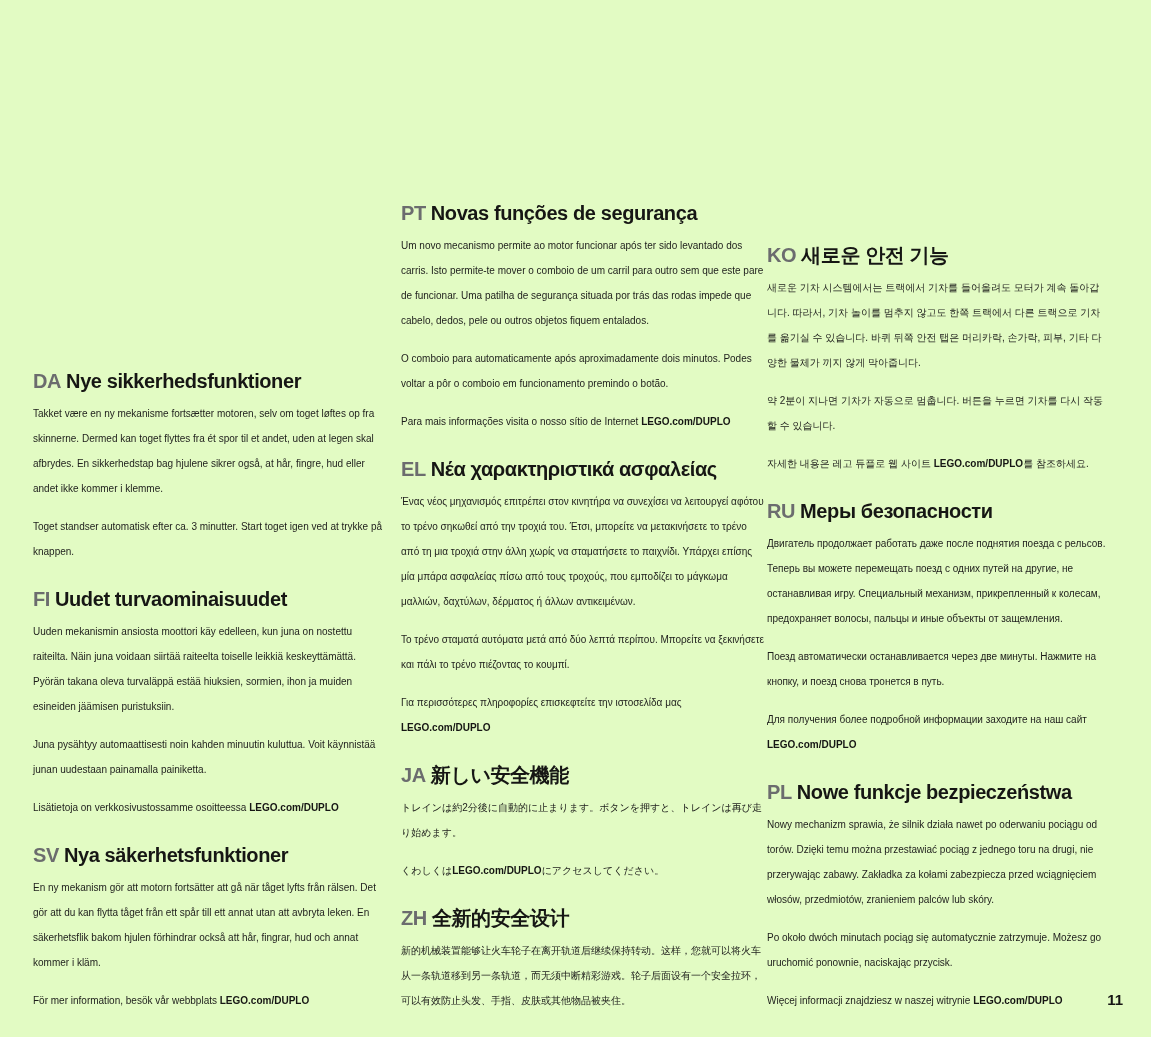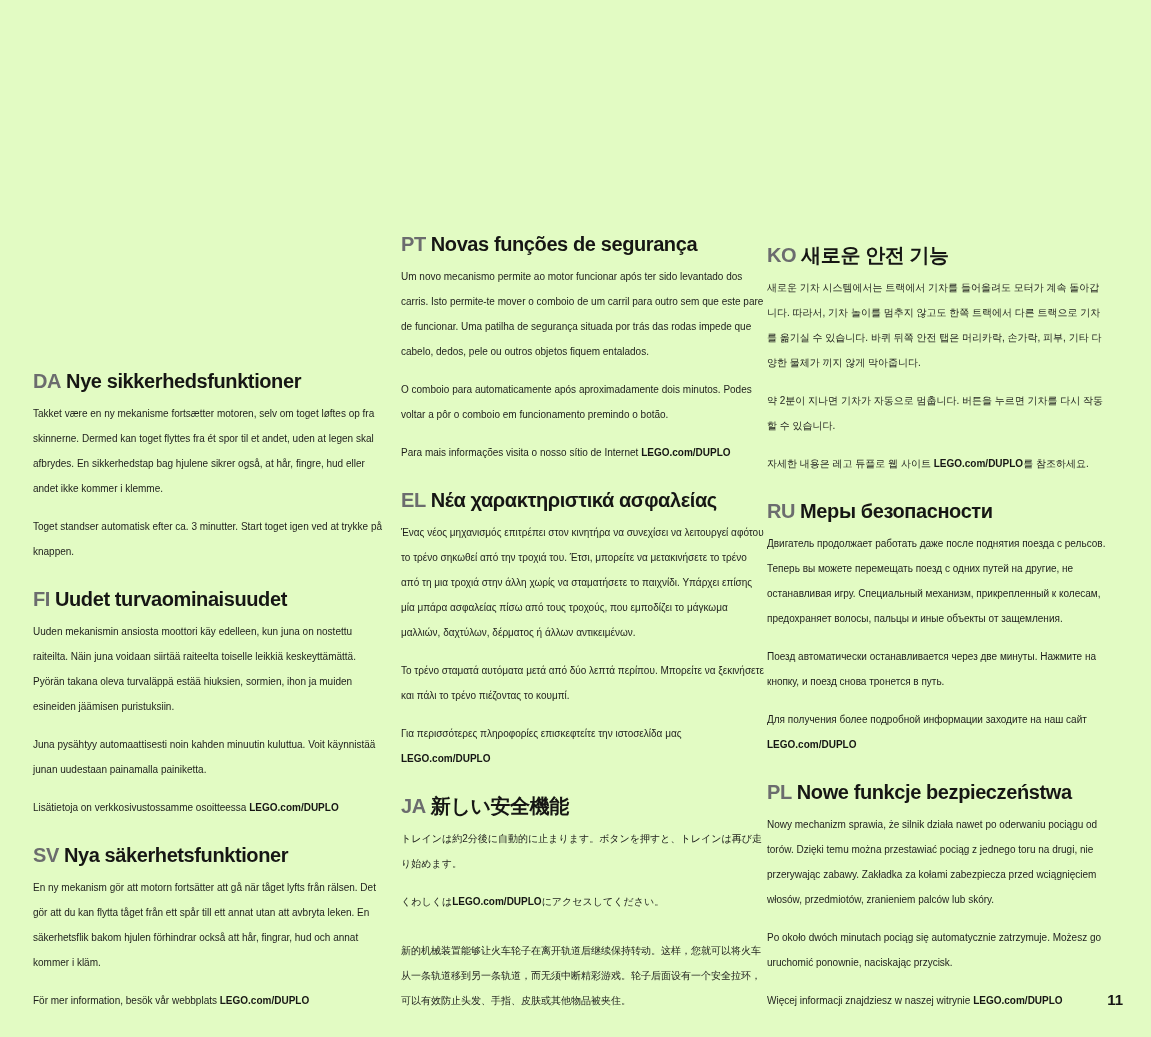--- a/index.html
+++ b/index.html
@@ -110,20 +110,21 @@
 
   <section class="section">
     <h2 class="heading"><span class="code">JA</span><span class="heading-text">新しい安全機能</span></h2>
     <div class="body">
           <p class="para"><span>トレインは約2分後に自動的に止まります。ボタンを押すと、トレインは再び走り始めます。</span></p>
           <p class="para"><span>くわしくは</span><b>LEGO.com/DUPLO</b><span>にアクセスしてください。</span></p>
         </div>
   </section>
 
   <section class="section">
+    <h2 class="heading"><span class="code">ZH</span><span class="heading-text">全新的安全设计</span></h2>
     <div class="body">
           <p class="para"><span>新的机械装置能够让火车轮子在离开轨道后继续保持转动。这样，您就可以将火车从一条轨道移到另一条轨道，而无须中断精彩游戏。轮子后面设有一个安全拉环，可以有效防止头发、手指、皮肤或其他物品被夹住。</span></p>
         </div>
   </section>
 </div>
   <div class="col col3">
   <section class="section">
     <h2 class="heading"><span class="code">KO</span><span class="heading-text">새로운 안전 기능</span></h2>
     <div class="body">
           <p class="para"><span>새로운 기차 시스템에서는 트랙에서 기차를 들어올려도 모터가 계속 돌아갑니다. 따라서, 기차 놀이를 멈추지 않고도 한쪽 트랙에서 다른 트랙으로 기차를 옮기실 수 있습니다. 바퀴 뒤쪽 안전 탭은 머리카락, 손가락, 피부, 기타 다양한 물체가 끼지 않게 막아줍니다.</span></p>

